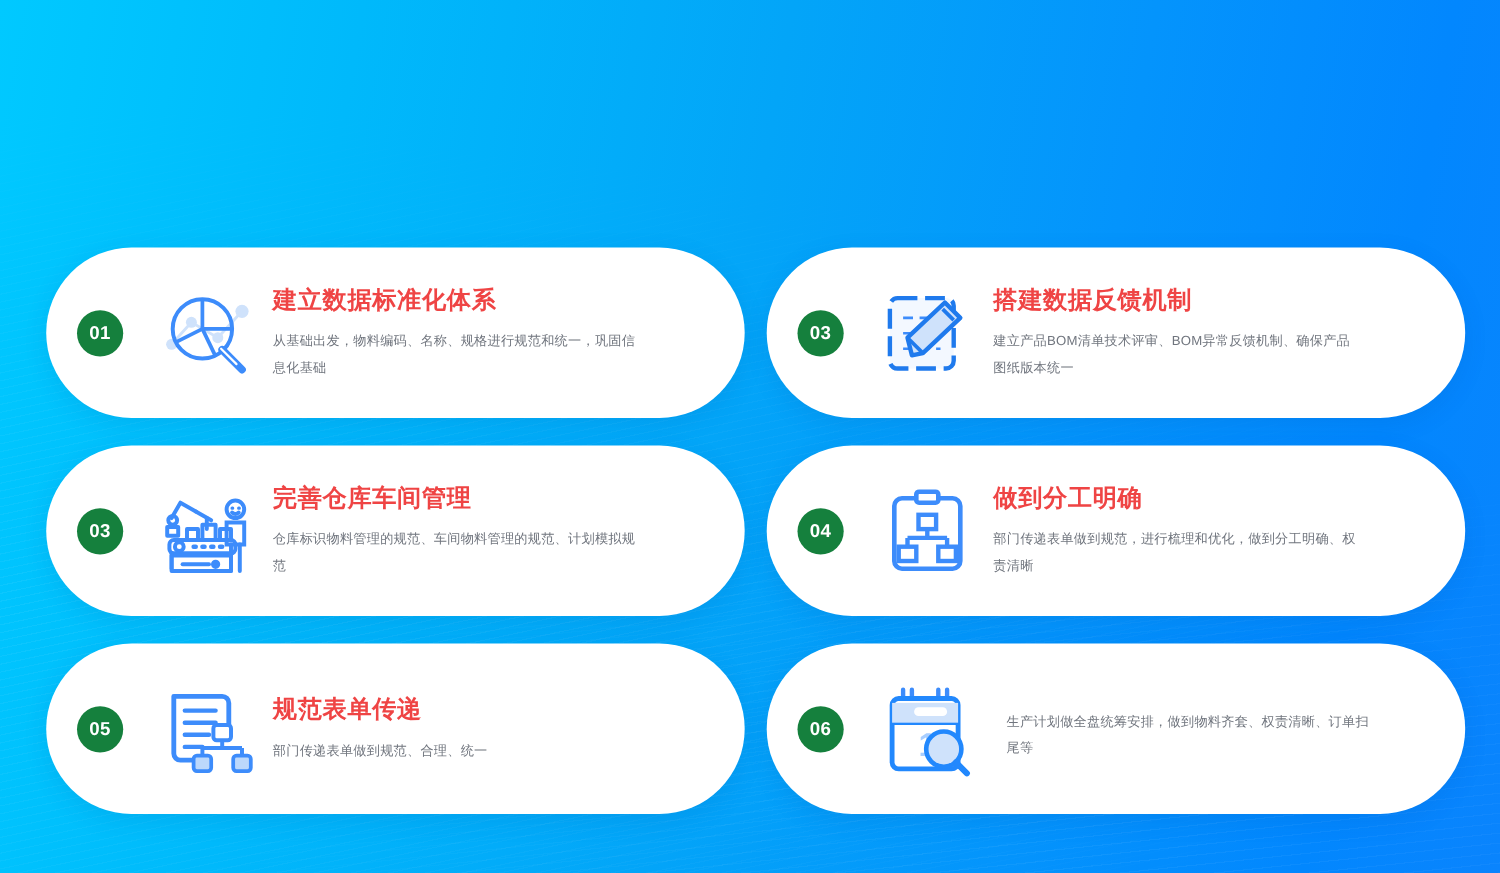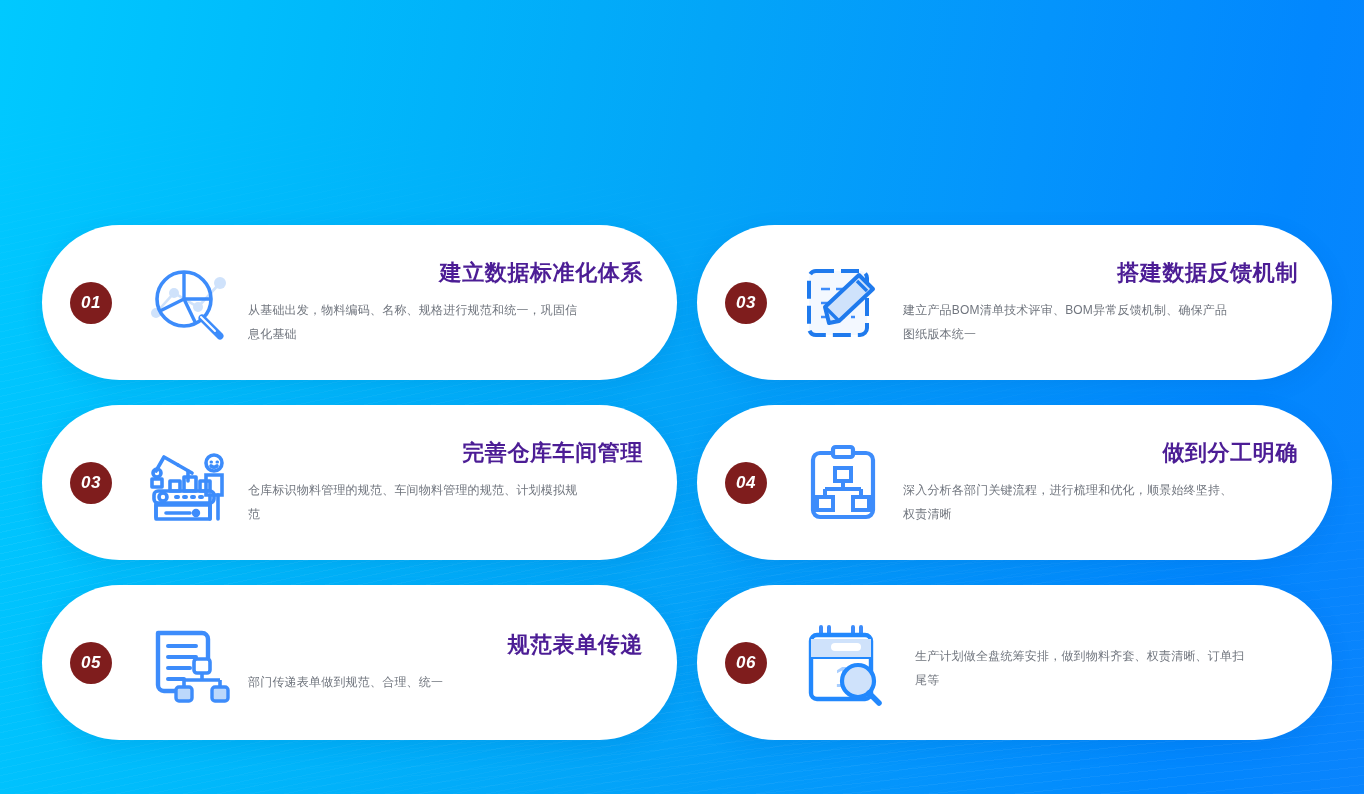--- a/index.html
+++ b/index.html
@@ -58,44 +58,43 @@
     height:155px;
     background:#fff;
     border-radius:78px;
     display:flex;
     align-items:center;
     box-shadow:0 6px 22px rgba(0,60,140,0.10);
   }
   .badge {
     flex:0 0 auto;
     width:42px; height:42px; border-radius:50%;
-    background:#7f1d1d;
+    background:#15803d;
     color:#fff;
     font-size:17px; font-weight:700;
     display:flex; align-items:center; justify-content:center;
     margin-left:28px;
     letter-spacing:0.5px;
     font-family:"Liberation Sans", sans-serif;
-    font-style:italic;
   }
   .icon-slot {
     flex:0 0 auto;
     width:108px; height:104px;
     margin-left:22px;
     display:flex; align-items:center; justify-content:center;
   }
   .icon-slot svg { width:96px; height:96px; display:block; }
   .text {
     flex:1 1 auto;
     padding-right:34px;
     margin-left:6px;
   }
   .card-title {
-    color:#4c1d95; font-size:22px; font-weight:700;
-    letter-spacing:0.6px; line-height:1.3;text-align:right;
+    color:#ef4444; font-size:22px; font-weight:700;
+    letter-spacing:0.6px; line-height:1.3;
   }
   .card-desc {
     color:#70757e; font-size:12px; line-height:24px;
     margin-top:10px; letter-spacing:0.2px; max-width:340px;
   }
   .card.wide .card-desc { max-width:330px; }
   
   .card.single .card-desc { }
   
   .card.indent .text { margin-left:18px; }
@@ -202,21 +201,21 @@
           <rect x="18" y="18" width="60" height="64" rx="7" stroke="#3d8cfb" stroke-width="4.2" fill="none"></rect>
           <rect x="38" y="12" width="20" height="10" rx="2.5" stroke="#3d8cfb" stroke-width="4.2" fill="#fff"></rect>
           <rect x="40" y="33" width="16" height="13" stroke="#3d8cfb" stroke-width="4" fill="none"></rect>
           <path d="M48 46 v8 M30 54 h36 M30 54 v8 M66 54 v8" stroke="#3d8cfb" stroke-width="4"></path>
           <rect x="22" y="62" width="16" height="13" stroke="#3d8cfb" stroke-width="4" fill="none"></rect>
           <rect x="58" y="62" width="16" height="13" stroke="#3d8cfb" stroke-width="4" fill="none"></rect>
         </svg>
       </div>
       <div class="text">
         <div class="card-title">做到分工明确</div>
-        <div class="card-desc">深入分析各部门关键流程，进行梳理和优化，顺景始终坚持、权责清晰</div>
+        <div class="card-desc">部门传递表单做到规范，进行梳理和优化，做到分工明确、权责清晰</div>
       </div>
     </div>
 
     <div class="card single">
       <div class="badge">05</div>
       <div class="icon-slot">
         <svg viewBox="0 0 96 96" fill="none">
           <path d="M18 18 h44 a6 6 0 0 1 6 6 v28 M18 18 v52 a6 6 0 0 0 6 6 h26" stroke="#3d8cfb" stroke-width="4.4" fill="none" stroke-linecap="round"></path>
           <path d="M28 31 h28 M28 42 h28 M28 53 h22 M28 64 h16" stroke="#3d8cfb" stroke-width="4" stroke-linecap="round"></path>
           <rect x="54" y="44" width="16" height="14" rx="3" stroke="#3d8cfb" stroke-width="3.6" fill="#fff"></rect>

